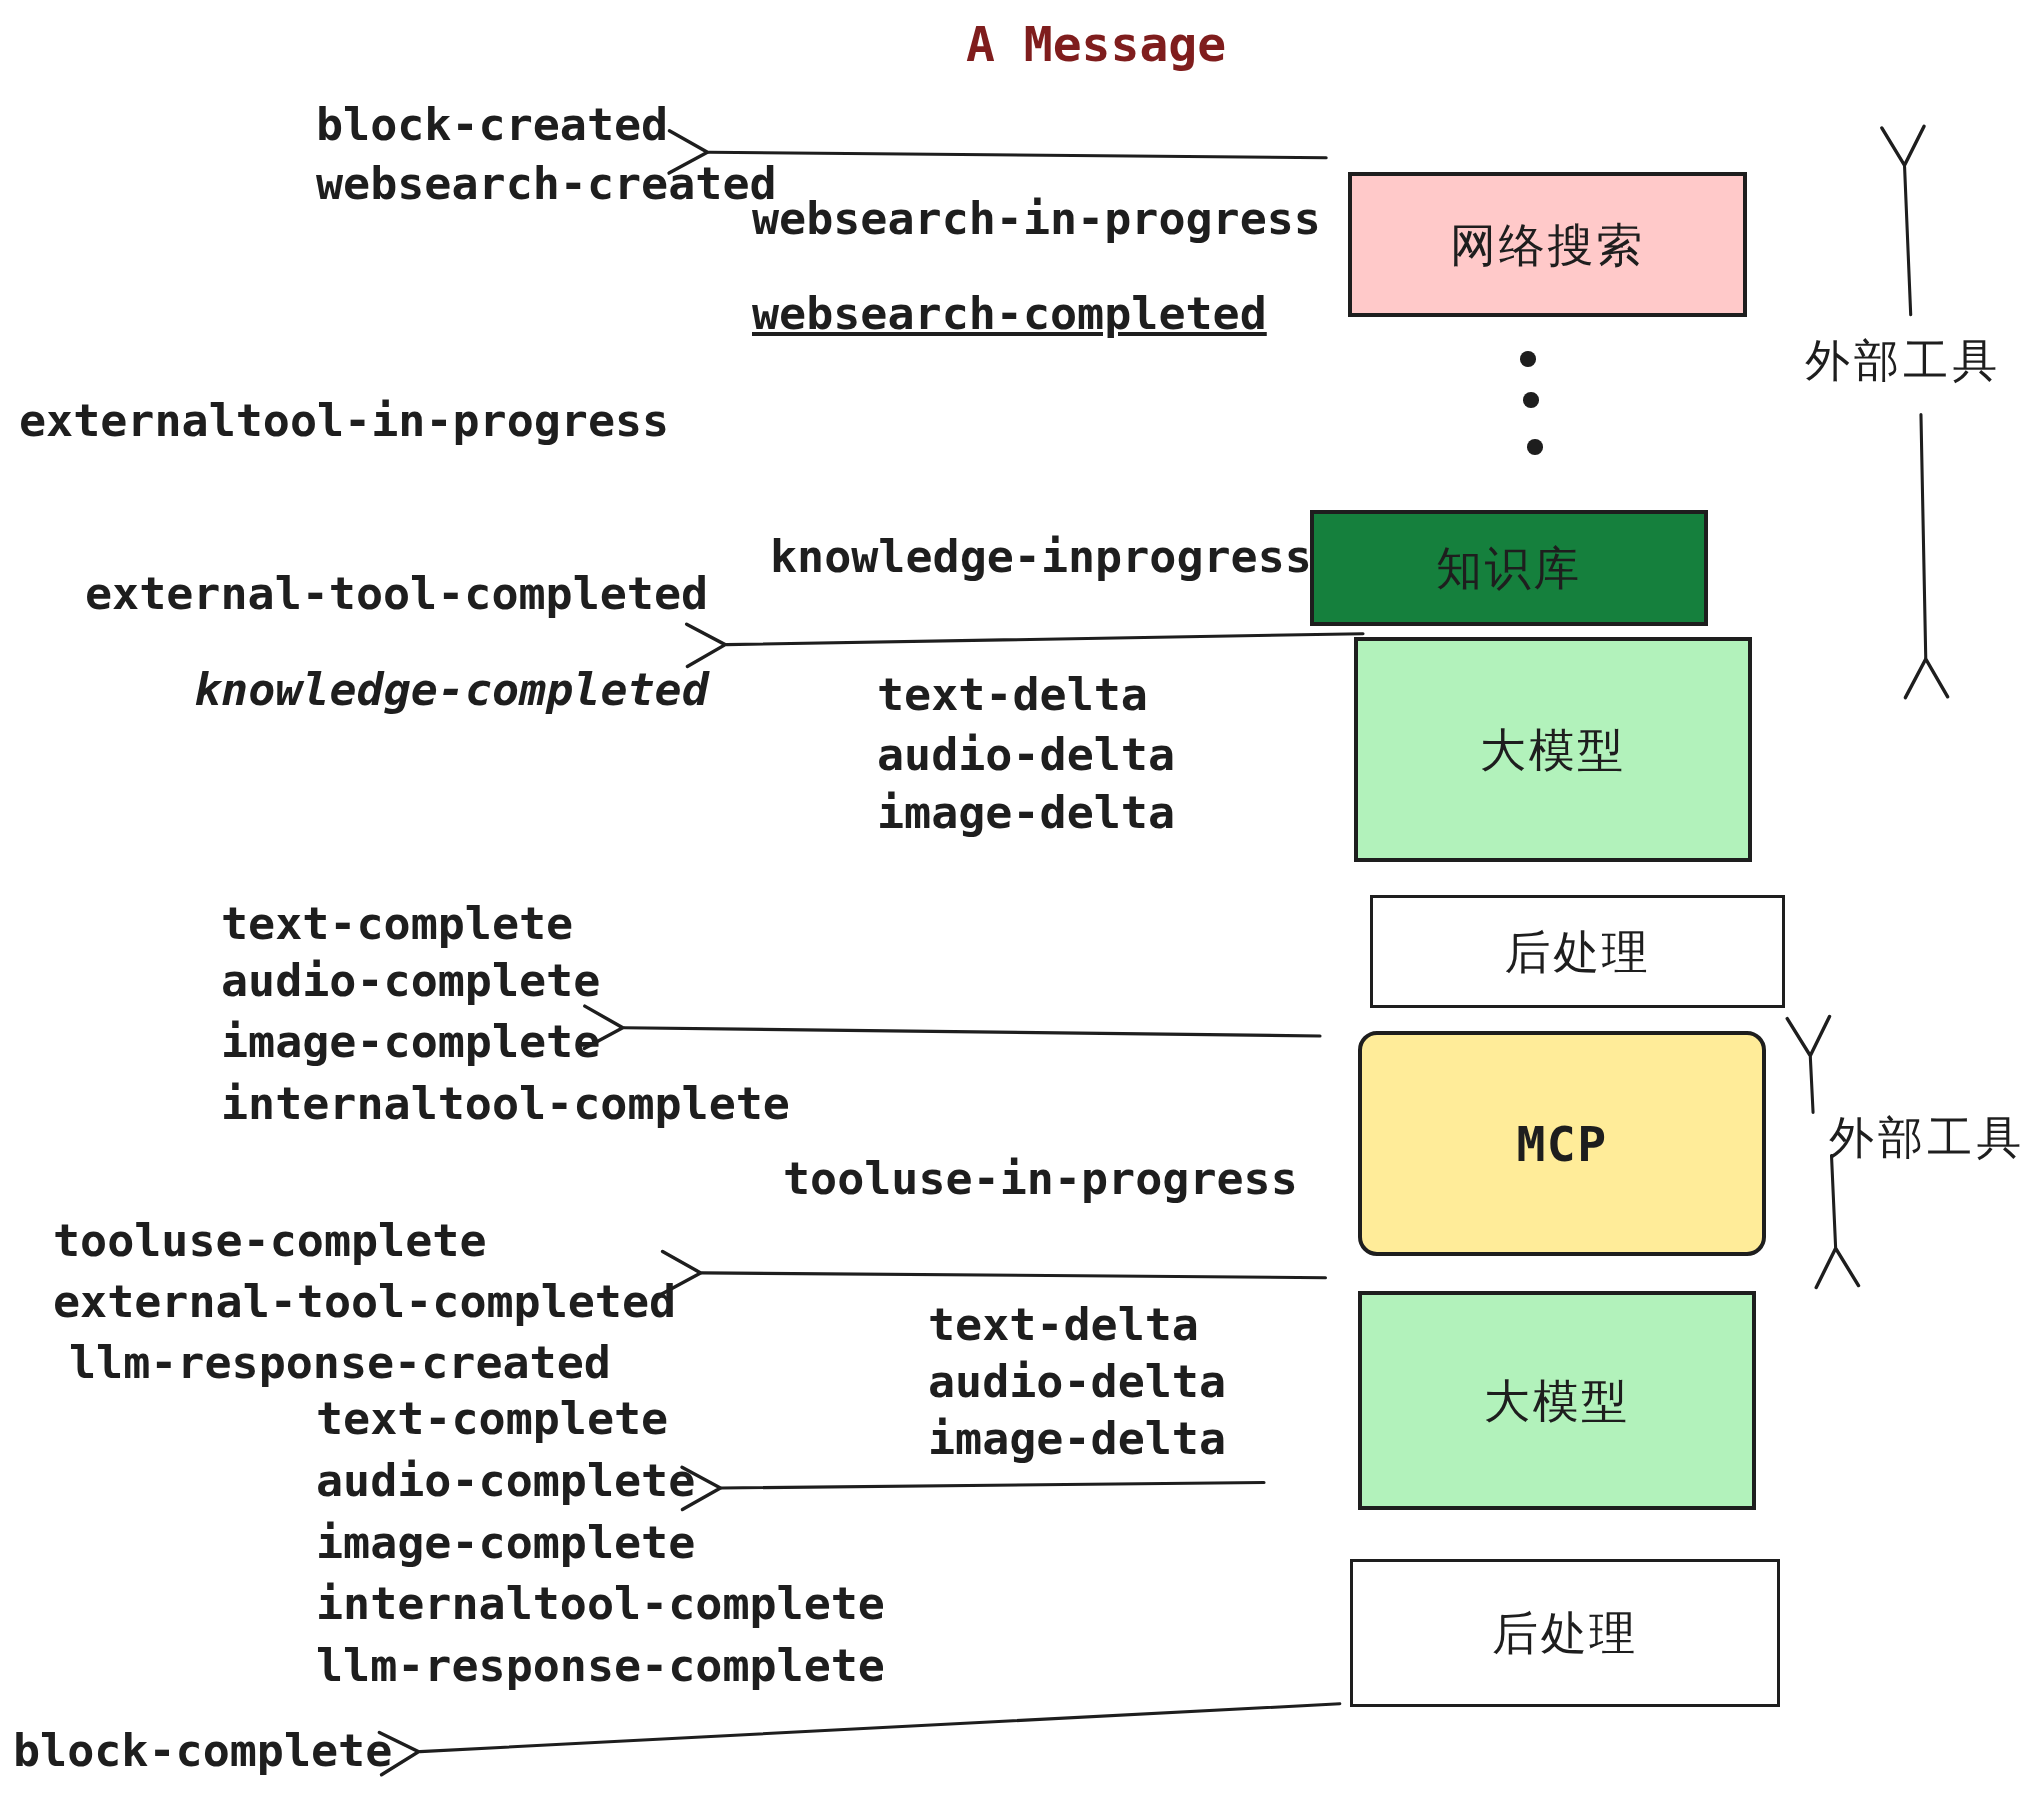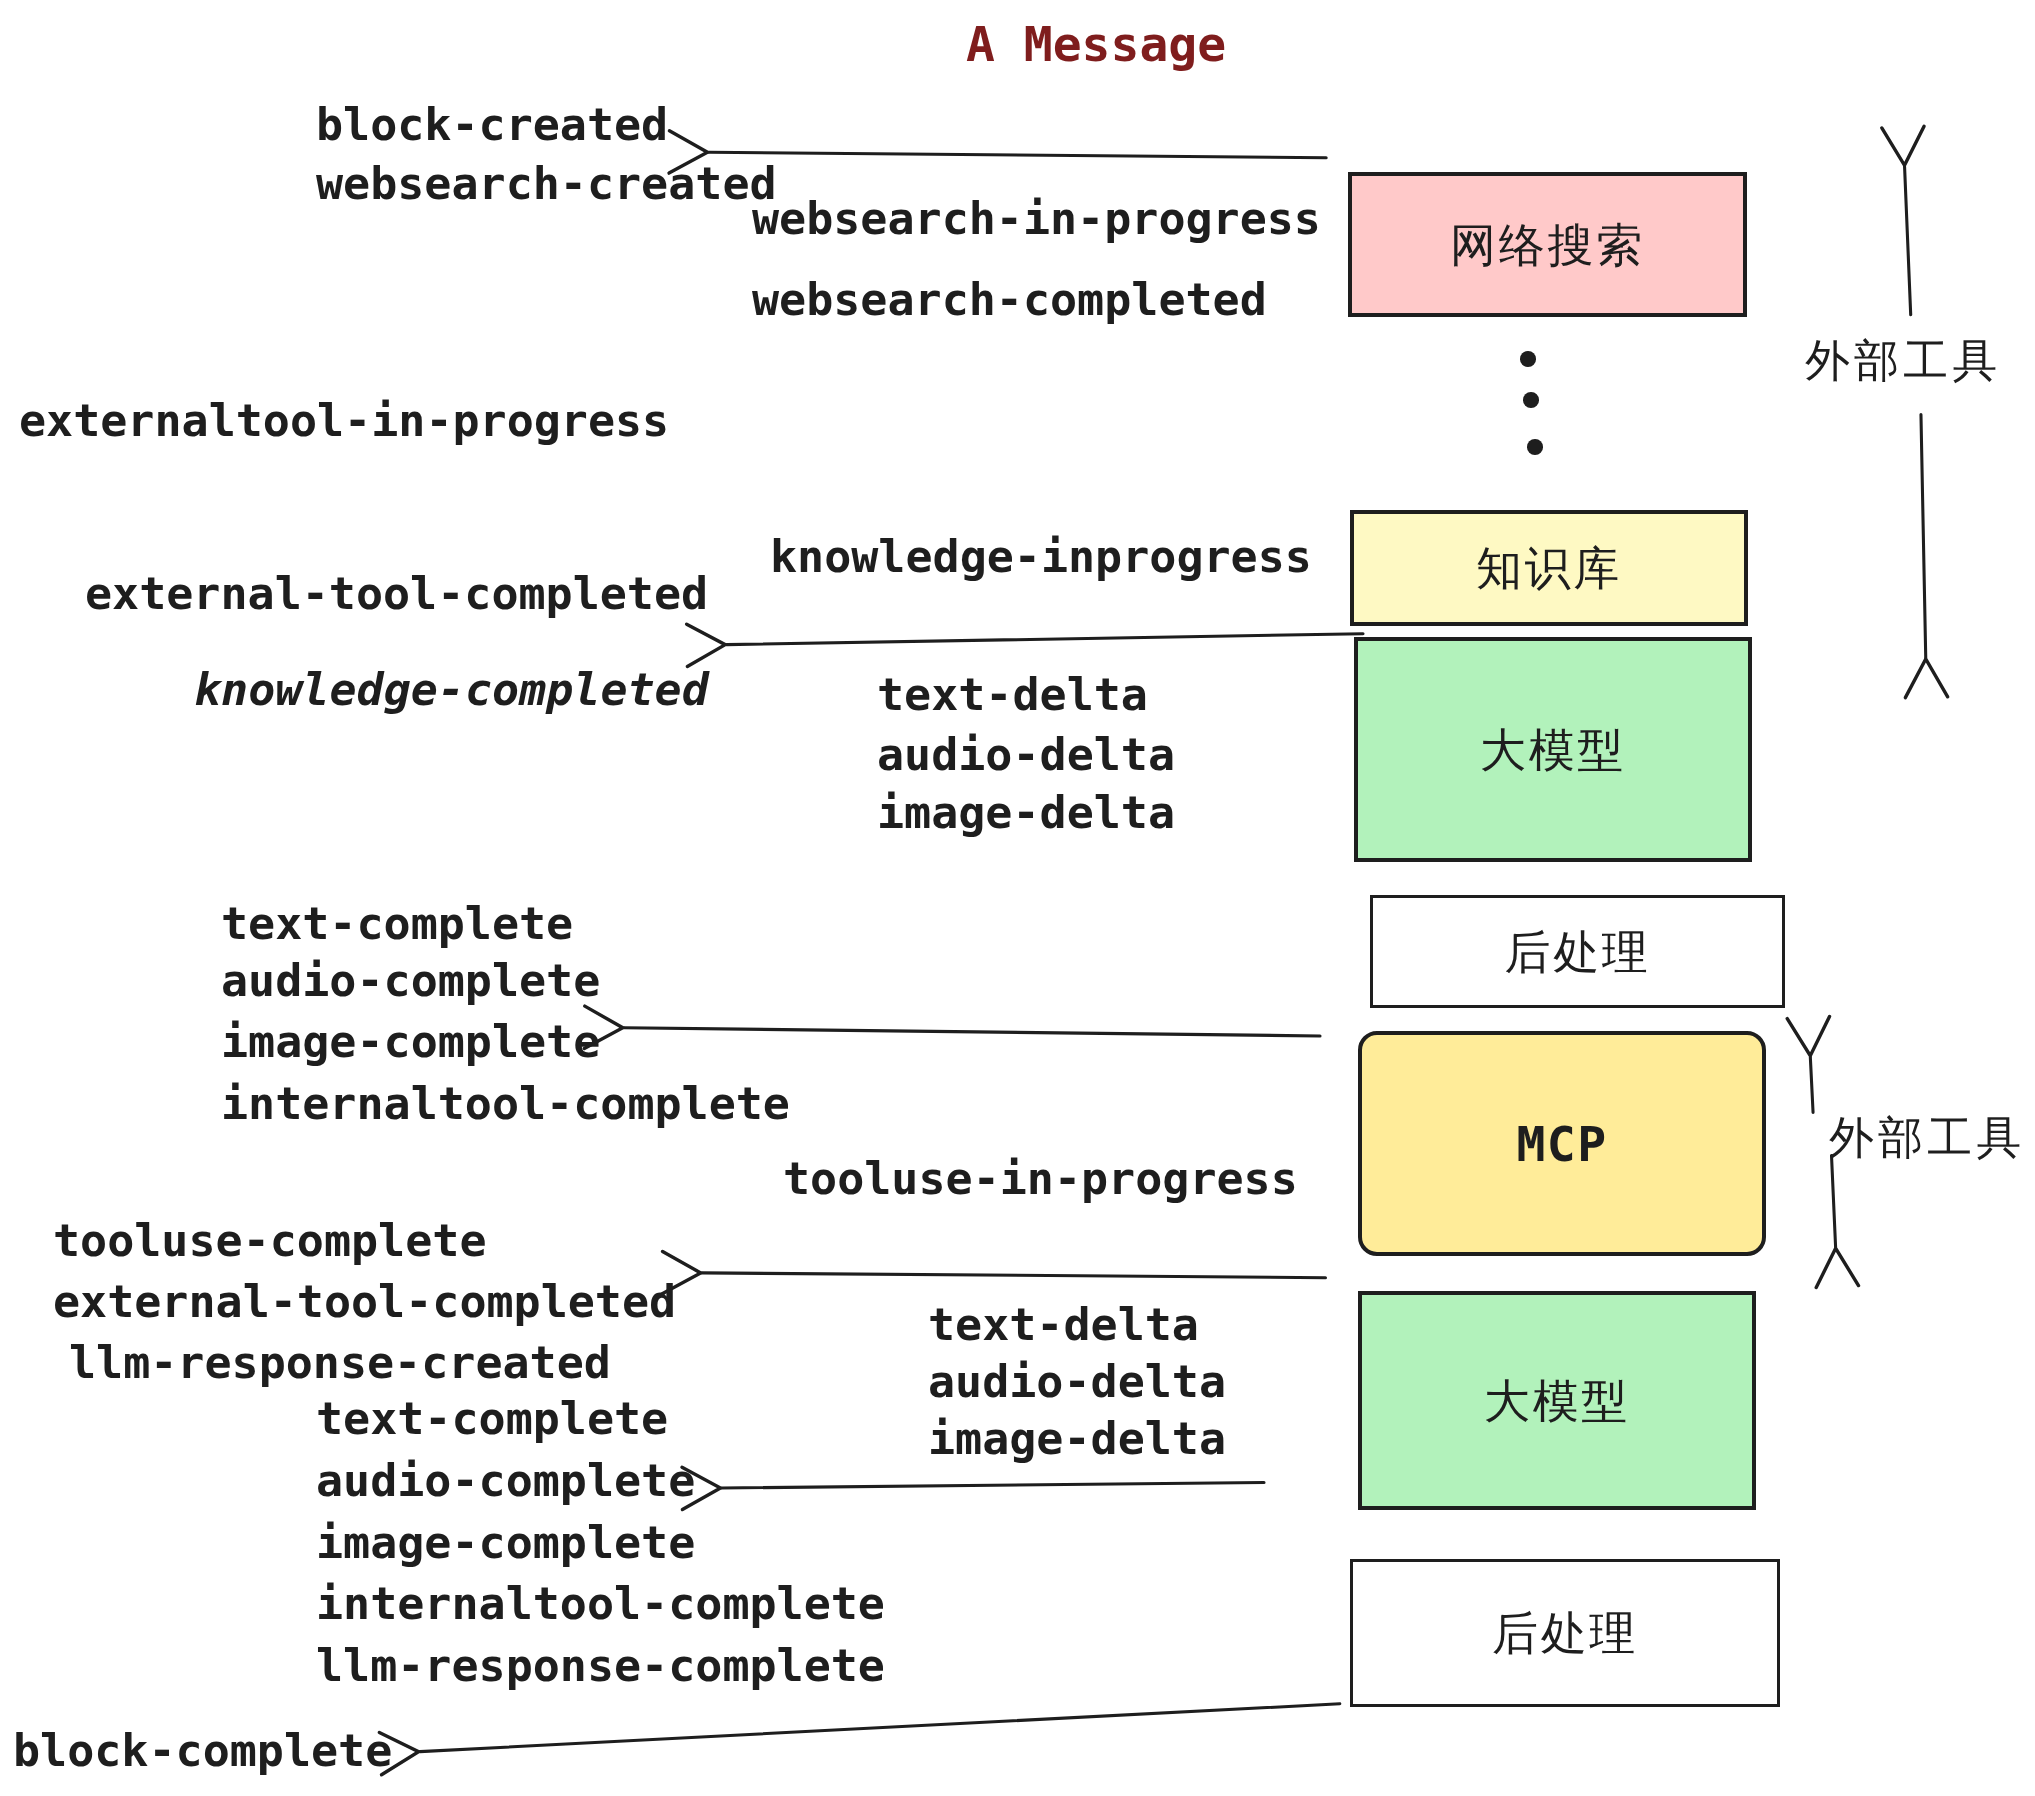--- a/index.html
+++ b/index.html
@@ -84,21 +84,21 @@
 <div class="title" style="left:966px;top:15px;">A Message</div>
 
 <div class="box" style="left: 1348px; top: 172px; width: 399px; height: 145px; background: rgb(255, 201, 201); justify-content: center;">
   <span class="box-label">网络搜索</span>
 </div>
 
 <div class="dot" style="left:1520px;top:351px;"></div>
 <div class="dot" style="left:1523px;top:392px;"></div>
 <div class="dot" style="left:1527px;top:439px;"></div>
 
-<div class="box" style="left: 1350px; top: 510px; width: 398px; height: 116px; background: #fef9c3;">
+<div class="box" style="left: 1310px; top: 510px; width: 398px; height: 116px; background: #15803d;">
   <span class="box-label">知识库</span>
 </div>
 
 <div class="box" style="left: 1354px; top: 637px; width: 398px; height: 225px; background: rgb(178, 242, 187);">
   <span class="box-label">大模型</span>
 </div>
 
 <div class="box" style="left: 1370px; top: 895px; width: 415px; height: 113px; border-width: 3.4px; background: rgb(255, 255, 255);">
   <span class="box-label">后处理</span>
 </div>
@@ -114,21 +114,21 @@
 <div class="box" style="left: 1350px; top: 1559px; width: 430px; height: 148px; border-width: 3.4px; background: rgb(255, 255, 255);">
   <span class="box-label">后处理</span>
 </div>
 
 <div class="cn-side" style="left:1805px;top:333px;">外部工具</div>
 <div class="cn-side" style="left:1829px;top:1110px;">外部工具</div>
 
 <div class="code-label" style="left:316px;top:97px;">block-created</div>
 <div class="code-label" style="left:316px;top:156px;">websearch-created</div>
 <div class="code-label" style="left:752px;top:191px;">websearch-in-progress</div>
-<div class="code-label" style="left:752px;top:272px;">websearch-completed</div>
+<div class="code-label" style="left:752px;top:286px;text-decoration:underline;">websearch-completed</div>
 <div class="code-label" style="left:19px;top:393px;">externaltool-in-progress</div>
 <div class="code-label" style="left:85px;top:566px;">external-tool-completed</div>
 <div class="code-label" style="left:194px;top:662px;font-style:italic;">knowledge-completed</div>
 <div class="code-label" style="left:770px;top:529px;">knowledge-inprogress</div>
 
 <div class="code-label" style="left:877px;top:667px;">text-delta</div>
 <div class="code-label" style="left:877px;top:727px;">audio-delta</div>
 <div class="code-label" style="left:877px;top:785px;">image-delta</div>
 
 <div class="code-label" style="left:221px;top:896px;">text-complete</div>

